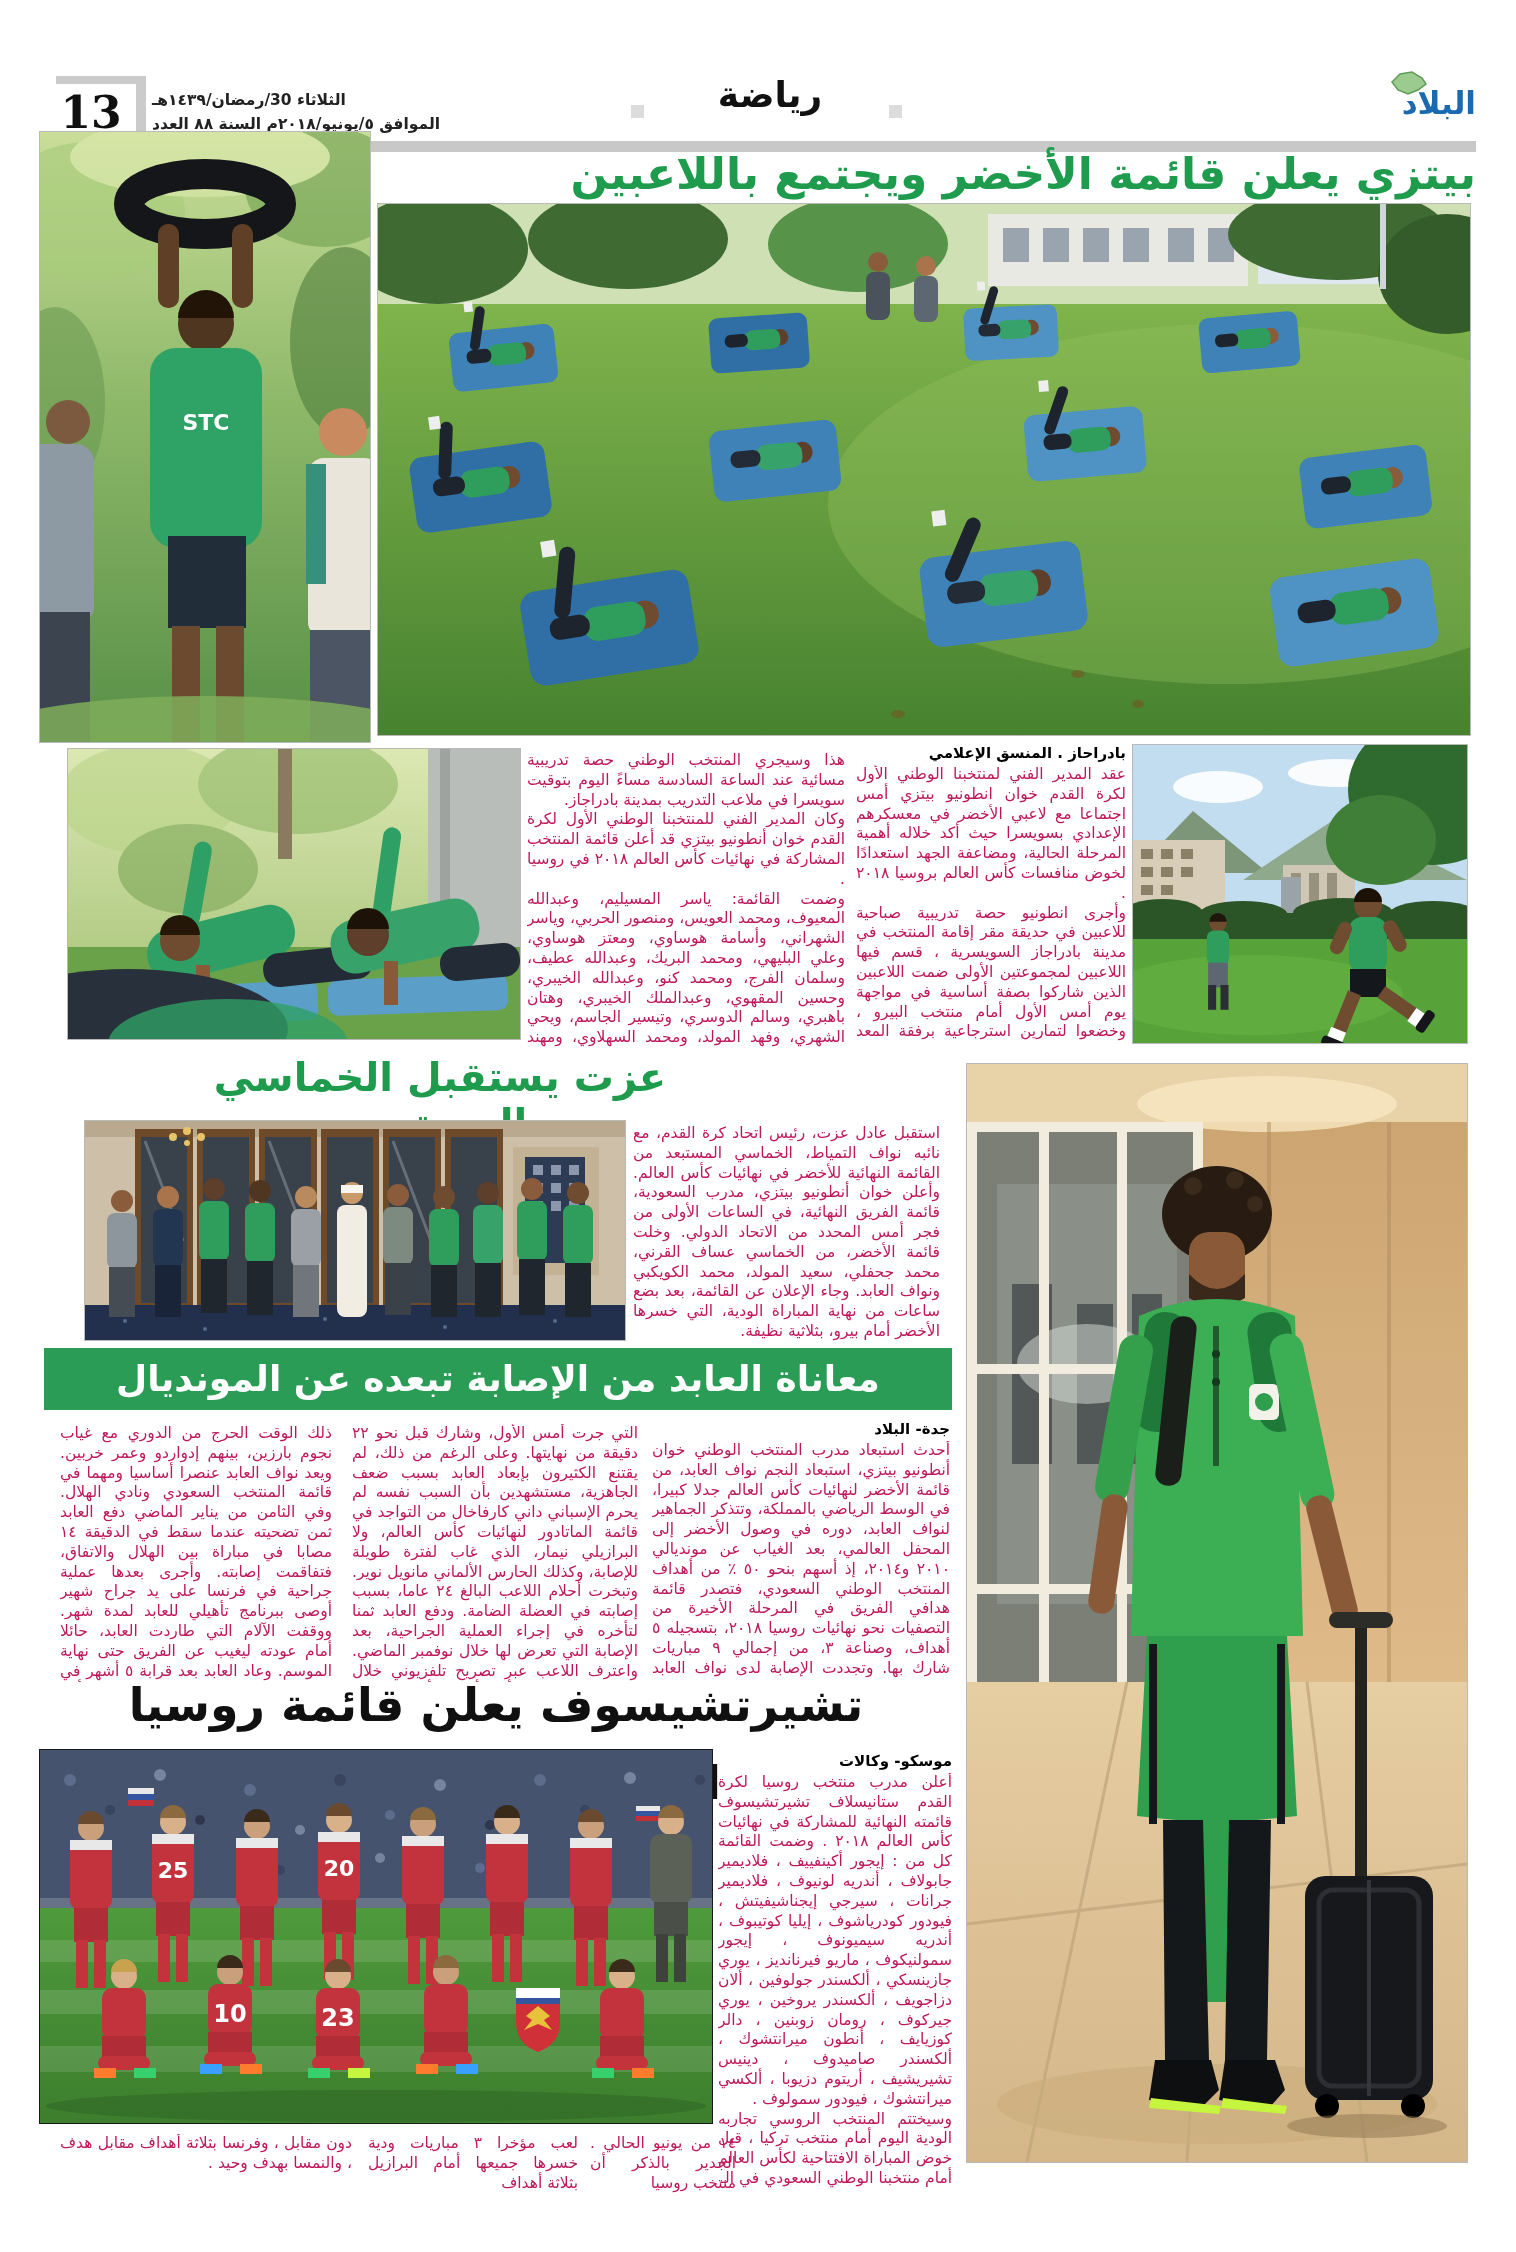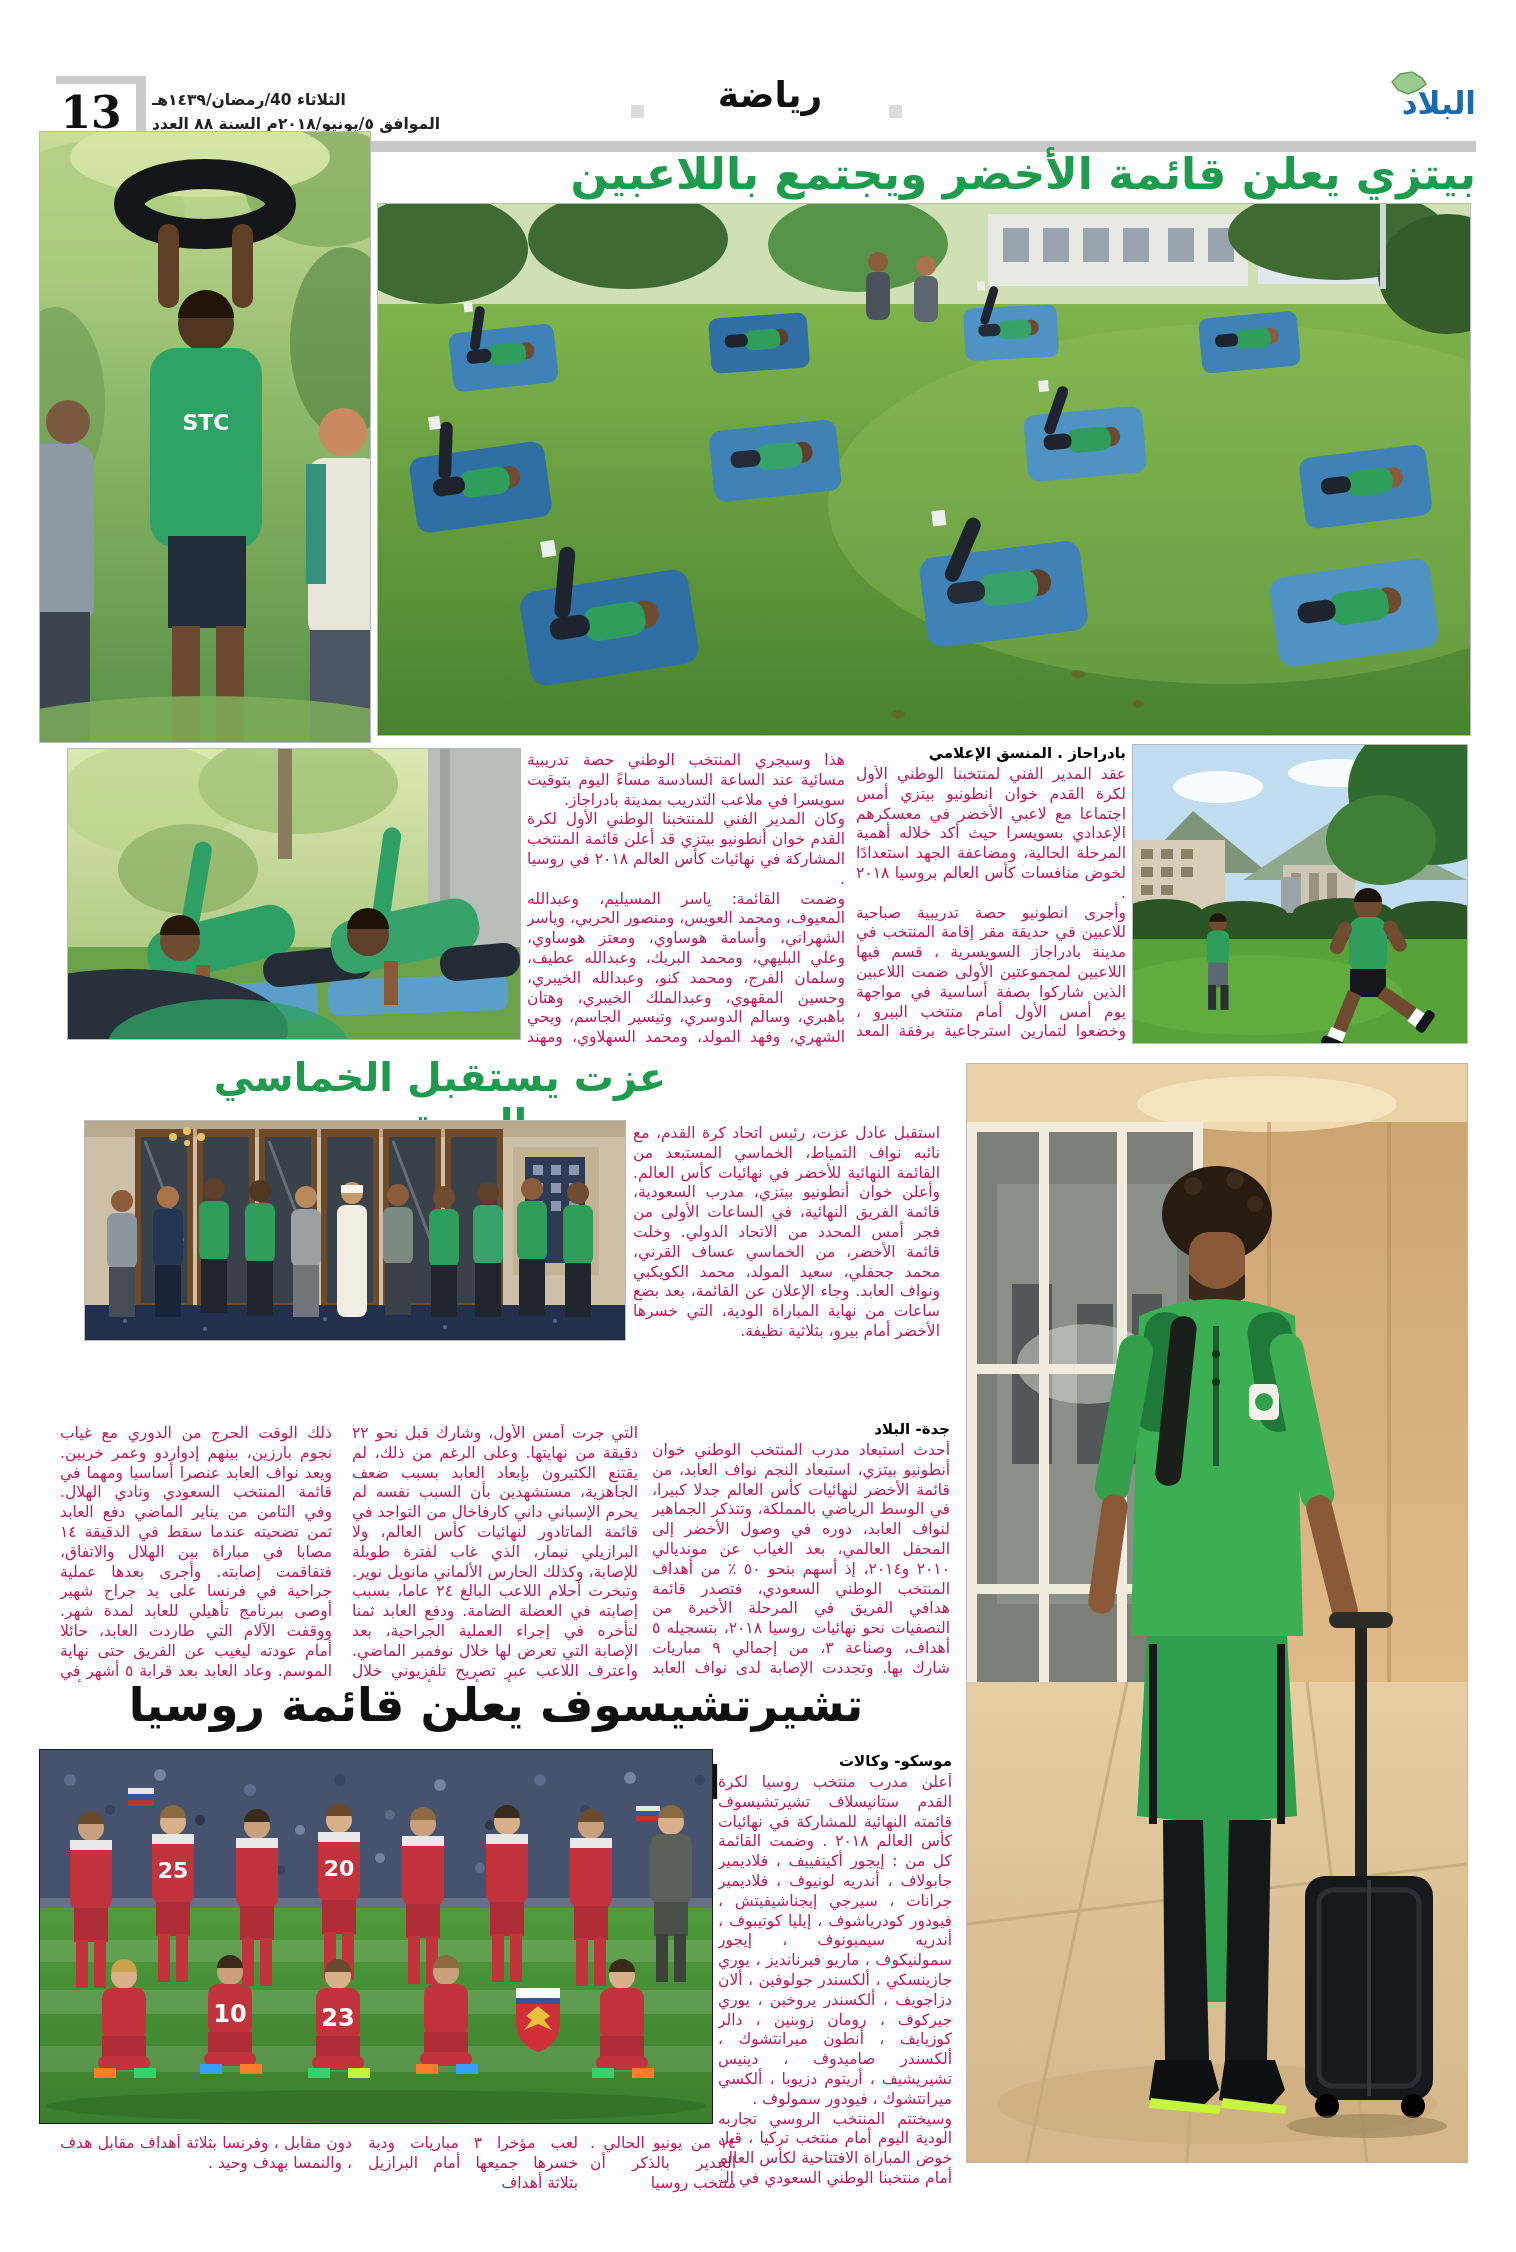--- a/index.html
+++ b/index.html
@@ -32,21 +32,21 @@
                    font-size:46px;font-weight:bold;color:#101010;line-height:78px;direction:rtl;}
 </style>
 </head>
 <body>
 
 <div class="page">
 
   <div>
     <div class="pagebox">13</div>
     <div class="dates">
-      <div>الثلاثاء 40/رمضان/١٤٣٩هـ</div>
+      <div>الثلاثاء 30/رمضان/١٤٣٩هـ</div>
       <div>الموافق ٥/يونيو/٢٠١٨م السنة ٨٨ العدد ٢٢٣٠٨</div>
     </div>
     <div class="section-title">رياضة</div>
     <div class="sq" style="left:631px;top:105px;"></div>
     <div class="sq" style="left:889px;top:105px;"></div>
     <div class="logo">
       <span>البلاد</span>
     </div>
     <svg class="abs" style="left:1388px;top:70px;" width="40" height="26" viewBox="0 0 40 26">
       <path d="M4 12 L12 4 L24 2 L34 8 L38 14 L30 20 L20 24 L10 20 Z" fill="#9ccb8f" stroke="#5f9c57" stroke-width="1.5"></path>
@@ -545,20 +545,21 @@
         <rect x="338" y="812" width="128" height="224" rx="20" fill="#17181c"></rect>
         <rect x="352" y="826" width="100" height="196" rx="14" fill="none" stroke="#2c2e34" stroke-width="5"></rect>
         <line x1="402" y1="816" x2="402" y2="1032" stroke="#34363c" stroke-width="4"></line>
         <circle cx="360" cy="1042" r="12" fill="#000"></circle>
           <circle cx="446" cy="1042" r="12" fill="#000"></circle>
         <ellipse cx="400" cy="1062" rx="80" ry="12" fill="#8d7450" opacity=".5"></ellipse>
       </g>
     </svg>
   </div>
 
+  <div class="banner">معاناة العابد من الإصابة تبعده عن المونديال</div>
 
   <div class="abs" style="left:652px;top:1420px;width:298px;height:262px;">
     <div class="dateline">جدة- البلاد</div>
     <div class="body-text" style="height:236px;">أحدث استبعاد مدرب المنتخب الوطني خوان أنطونيو بيتزي، استبعاد النجم نواف العابد، من قائمة الأخضر لنهائيات كأس العالم جدلا كبيرا، في الوسط الرياضي بالمملكة، وتتذكر الجماهير لنواف العابد، دوره في وصول الأخضر إلى المحفل العالمي، بعد الغياب عن مونديالي ٢٠١٠ و٢٠١٤، إذ أسهم بنحو ٥٠ ٪ من أهداف المنتخب الوطني السعودي، فتصدر قائمة هدافي الفريق في المرحلة الأخيرة من التصفيات نحو نهائيات روسيا ٢٠١٨، بتسجيله ٥ أهداف، وصناعة ٣، من إجمالي ٩ مباريات شارك بها. وتجددت الإصابة لدى نواف العابد الذي غاب عن المباريات الرسمية منذ يناير الماضي، خلال الـ ٢٤ ساعة الأخيرة التي سبقت مواجهة بيرو الودية</div>
   </div>
   <div class="abs body-text" style="left:352px;top:1424px;width:286px;height:258px;">التي جرت أمس الأول، وشارك قبل نحو ٢٢ دقيقة من نهايتها. وعلى الرغم من ذلك، لم يقتنع الكثيرون بإبعاد العابد بسبب ضعف الجاهزية، مستشهدين بأن السبب نفسه لم يحرم الإسباني داني كارفاخال من التواجد في قائمة الماتادور لنهائيات كأس العالم، ولا البرازيلي نيمار، الذي غاب لفترة طويلة للإصابة، وكذلك الحارس الألماني مانويل نوير. وتبخرت أحلام اللاعب البالغ ٢٤ عاما، بسبب إصابته في العضلة الضامة. ودفع العابد ثمنا لتأخره في إجراء العملية الجراحية، بعد الإصابة التي تعرض لها خلال نوفمبر الماضي. واعترف اللاعب عبر تصريح تلفزيوني خلال ديسمبر الماضي أنه أطال أمد العملية الجراحية. وقال: إنه أخذ عوضا عن ذلك علاجا مسكنًا، بداعي رغبته في مساعدة فريقه الهلال في</div>
   <div class="abs body-text" style="left:60px;top:1424px;width:272px;height:258px;">ذلك الوقت الحرج من الدوري مع غياب نجوم بارزين، بينهم إدواردو وعمر خربين. ويعد نواف العابد عنصرا أساسيا ومهما في قائمة المنتخب السعودي ونادي الهلال. وفي الثامن من يناير الماضي دفع العابد ثمن تضحيته عندما سقط في الدقيقة ١٤ مصابا في مباراة بين الهلال والاتفاق، فتفاقمت إصابته. وأجرى بعدها عملية جراحية في فرنسا على يد جراح شهير أوصى ببرنامج تأهيلي للعابد لمدة شهر. ووقفت الآلام التي طاردت العابد، حائلا أمام عودته ليغيب عن الفريق حتى نهاية الموسم. وعاد العابد بعد قرابة ٥ أشهر في مباراة المنتخب مع بيرو، ووضح عليه تأثير الغياب الطويل، قبل أن يفيق مع جماهيره على صدمة إبعاده مع الرباعي محمد جحفلي وعساف القرني وسعيد المولد ومحمد الكويكبي.</div>
 
   <div class="russia-headline">تشيرتشيسوف يعلن قائمة روسيا النهائية لكأس العالم</div>
 

